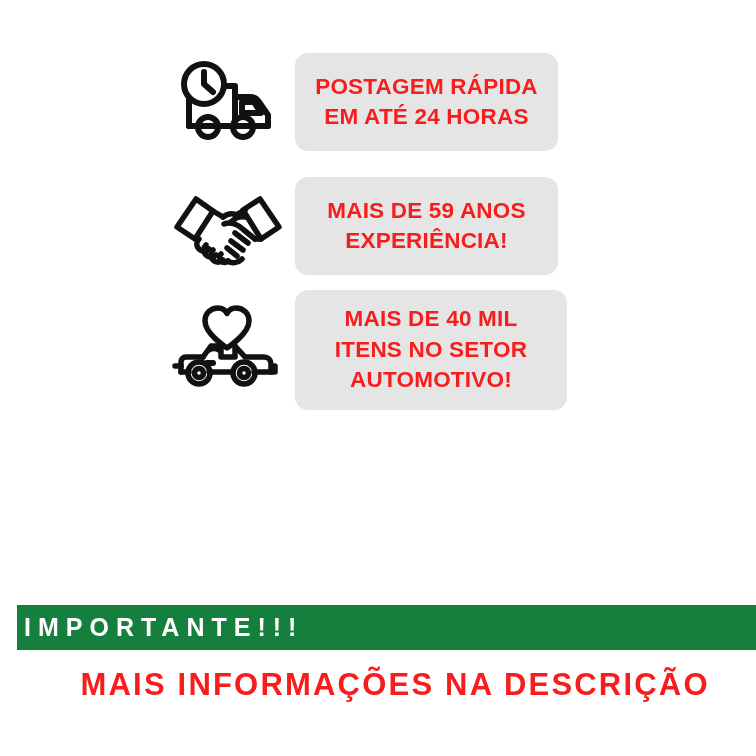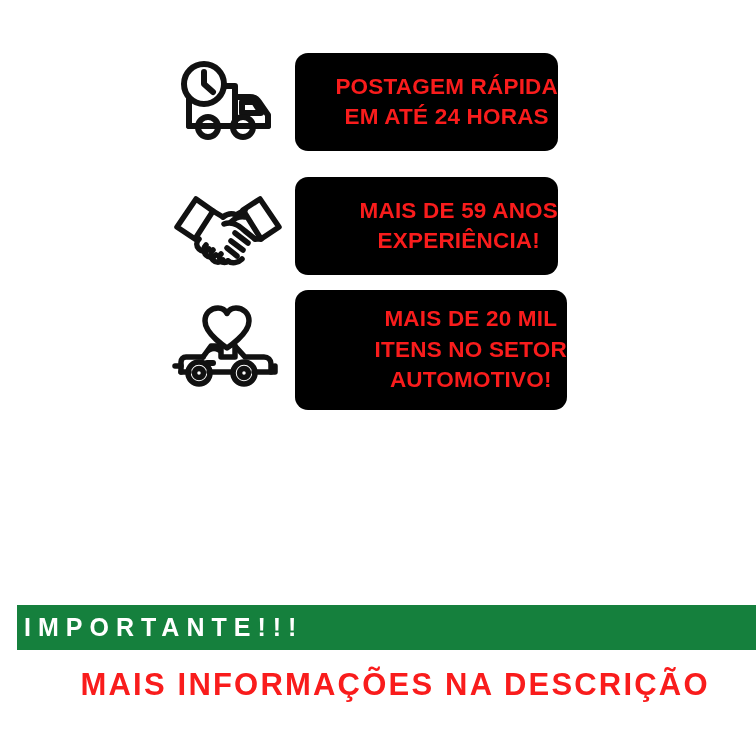--- a/index.html
+++ b/index.html
@@ -42,25 +42,25 @@
   .feature-icon {
     width: 135px;
     min-width: 135px;
     display: flex;
     align-items: center;
     justify-content: center;
   }
   .feature-icon svg { display: block; }
 
   .feature-box {
-    background: #000000;
+    background: #e5e5e5;
     border-radius: 13px;
     display: flex;
     align-items: center;
-    justify-content: flex-end;
+    justify-content: center;
     text-align: center;
     box-sizing: border-box;
   }
 
   .feature-text {
     color: #f91c1c;
     font-weight: bold;
     font-size: 22.5px;
     line-height: 1.35;
     letter-spacing: 0.2px;
@@ -218,21 +218,21 @@
             <path d="M38 63 H44" stroke-width="6"></path>
 
             <circle cx="30" cy="73" r="11"></circle>
             <circle cx="30" cy="73" r="4.5"></circle>
             <circle cx="75" cy="73" r="11"></circle>
             <circle cx="75" cy="73" r="4.5"></circle>
           </g>
         </svg>
       </div>
       <div class="feature-box">
-        <span class="feature-text">MAIS DE 20 MIL
+        <span class="feature-text">MAIS DE 40 MIL
 ITENS NO SETOR
 AUTOMOTIVO!</span>
       </div>
     </div>
 
 
   </div>
 
   <div class="banner">
     <span class="banner-text">IMPORTANTE!!!</span>

